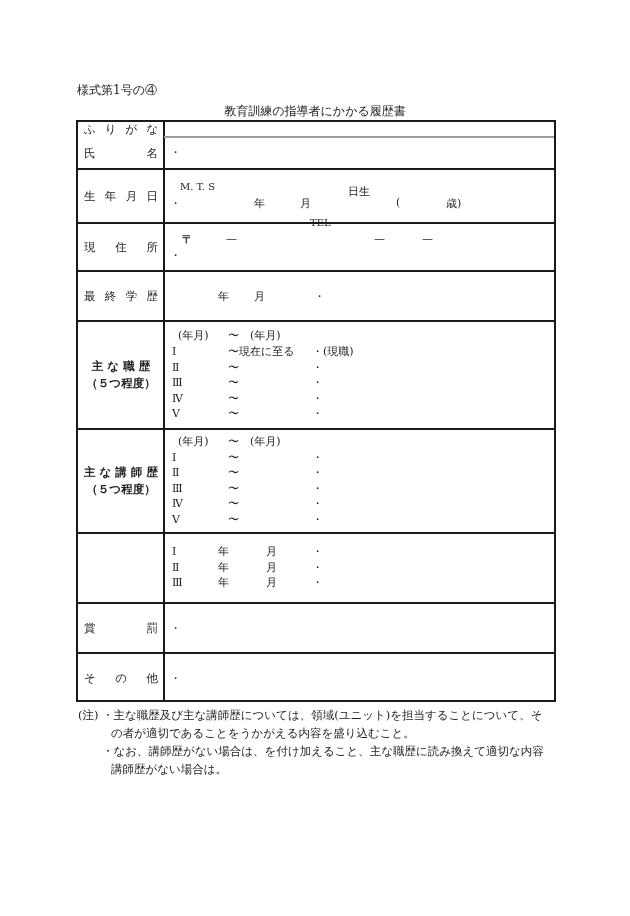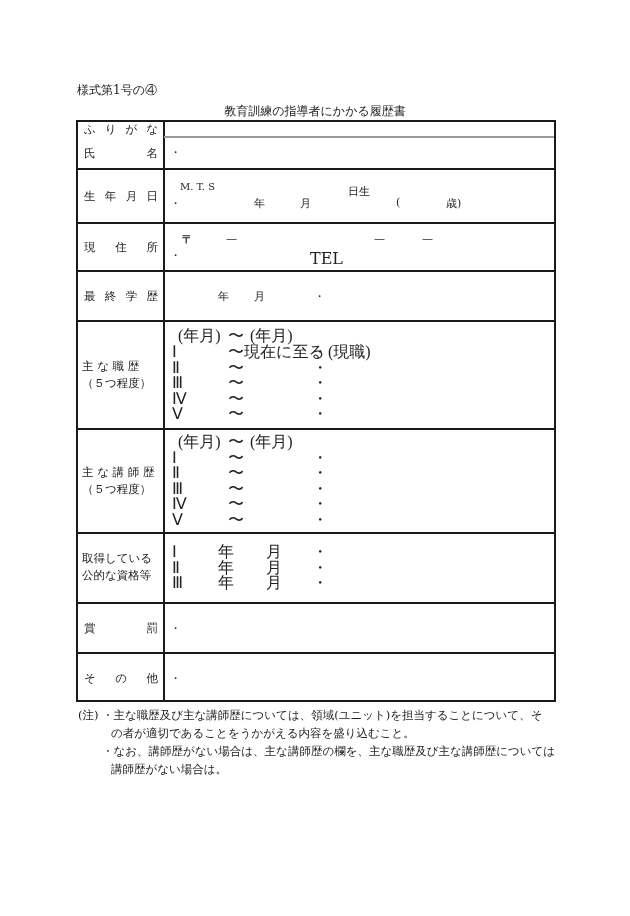--- a/index.html
+++ b/index.html
@@ -8,23 +8,23 @@
   .abs { position:absolute; }
   #form-number { left:77px; top:82px; font-size:12px; }
   #doc-title { left:0; width:630px; top:103px; text-align:center; font-size:12px; }
   #resume-table { left:76px; top:120px; width:480px; height:582px;
                   border:2px solid #1a1a1a; box-sizing:border-box; }
   .vline { position:absolute; left:85px; top:0; bottom:0; width:2px; background:#1a1a1a; }
   .hline { position:absolute; left:0; right:0; height:2px; background:#1a1a1a; }
   .hline.gray { left:86px; height:2px; background:#9a9a9a; }
   .label { position:absolute; left:6px; width:74px; font-size:11.5px; display:flex;
            justify-content:space-between; align-items:center; }
-  .label2 { position:absolute; left:4px; width:78px; font-size:11.5px; line-height:17px; }
+  .label2 { position:absolute; left:4px; width:78px; font-size:11.5px; text-align:center; line-height:17px;font-weight:bold; }
   .cell { position:absolute; font-size:11px; white-space:pre; }
-  .row-line { position:absolute; font-size:16px; white-space:pre; height:15.5px; line-height:15.5px;font-family:Liberation Serif, serif; }
+  .row-line { position:absolute; font-size:11px; white-space:pre; height:15.5px; line-height:15.5px; }
   .note { position:absolute; font-size:11.5px; line-height:18px; }
 </style>
 </head>
 <body>
 
 <div class="abs" id="form-number">様式第1号の④</div>
 <div class="abs" id="doc-title">教育訓練の指導者にかかる履歴書</div>
 
 <div class="abs" id="resume-table">
   <div class="vline"></div>
@@ -67,21 +67,21 @@
   <div class="cell" style="left:318px;top:74px">(</div>
   <div class="cell" style="left:368px;top:74px">歳)</div>
 
   <div class="label" style="top:102px;height:46px">
     <span>現</span>
     <span>住</span>
     <span>所</span>
   </div>
   <div class="cell" style="left:104px;top:110px;font-weight:bold">〒</div>
   <div class="cell" style="left:148px;top:110px">—</div>
-  <div class="cell" style="left:232px;top:127px;font-size:16px">TEL</div>
+  <div class="cell" style="left:232px;top:95px;font-size:10px">TEL</div>
   <div class="cell" style="left:296px;top:110px">—</div>
   <div class="cell" style="left:344px;top:110px">—</div>
   <div class="cell" style="left:92px;top:126px">・</div>
 
   <div class="label" style="top:150px;height:48px">
     <span>最</span>
     <span>終</span>
     <span>学</span>
     <span>歴</span>
   </div>
@@ -138,24 +138,20 @@
   <div class="row-line" style="left:234px;top:359px">・</div>
 
   <div class="row-line" style="left:94px;top:374px">Ⅳ</div>
   <div class="row-line" style="left:150px;top:374px">〜</div>
   <div class="row-line" style="left:234px;top:374px">・</div>
 
   <div class="row-line" style="left:94px;top:390px">Ⅴ</div>
   <div class="row-line" style="left:150px;top:390px">〜</div>
   <div class="row-line" style="left:234px;top:390px">・</div>
 
-  <div class="label2" style="top:428px">
-    <div>取得している</div>
-    <div>公的な資格等</div>
-  </div>
   <div class="row-line" style="left:94px;top:422px">Ⅰ</div>
   <div class="row-line" style="left:140px;top:422px">年</div>
   <div class="row-line" style="left:188px;top:422px">月</div>
   <div class="row-line" style="left:234px;top:422px">・</div>
 
   <div class="row-line" style="left:94px;top:438px">Ⅱ</div>
   <div class="row-line" style="left:140px;top:438px">年</div>
   <div class="row-line" style="left:188px;top:438px">月</div>
   <div class="row-line" style="left:234px;top:438px">・</div>
 
@@ -174,14 +170,14 @@
     <span>そ</span>
     <span>の</span>
     <span>他</span>
   </div>
   <div class="cell" style="left:92px;top:549px">・</div>
 </div>
 
 <div class="note" style="left:78px;top:706px">(注)</div>
 <div class="note" style="left:102px;top:706px">・主な職歴及び主な講師歴については、領域(ユニット)を担当することについて、そ</div>
 <div class="note" style="left:111px;top:724px">の者が適切であることをうかがえる内容を盛り込むこと。</div>
-<div class="note" style="left:102px;top:742px">・なお、講師歴がない場合は、主な講師歴の欄を、主な職歴及び主な講師歴については</div>
+<div class="note" style="left:102px;top:742px">・なお、講師歴がない場合は、を付け加えること、主な職歴に読み換えて適切な内容</div>
 <div class="note" style="left:111px;top:760px">講師歴がない場合は。</div>
 
 </body></html>

